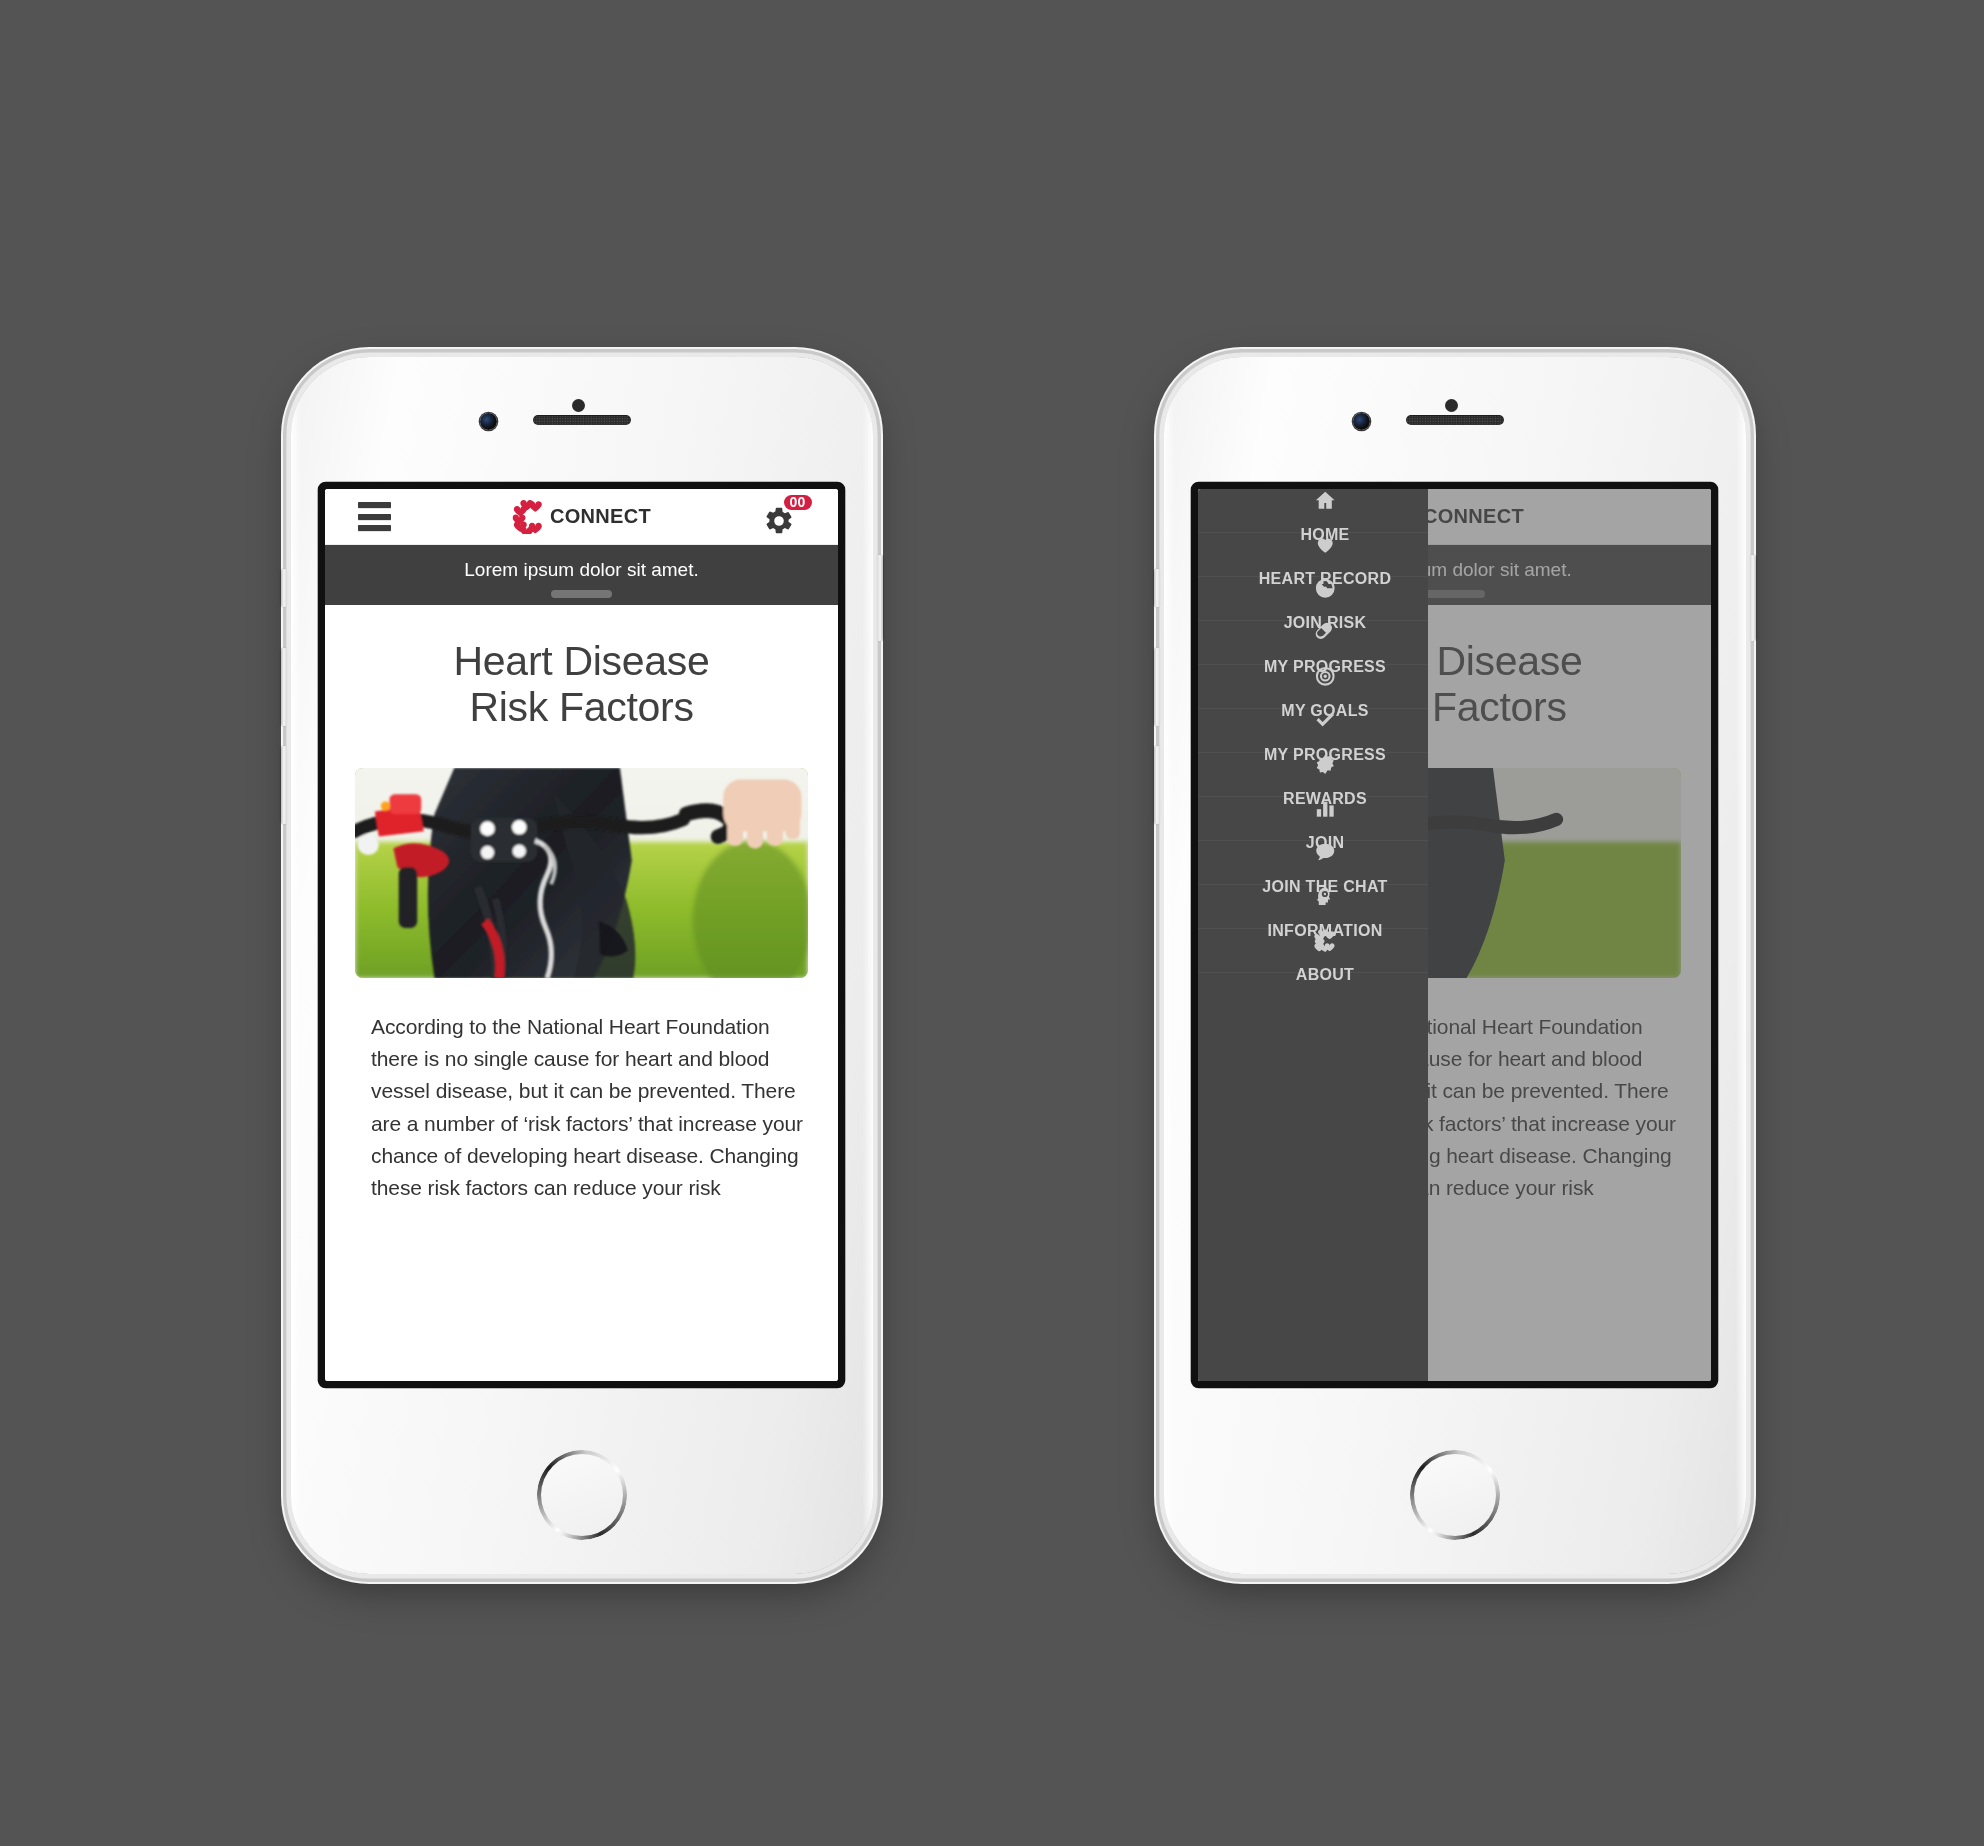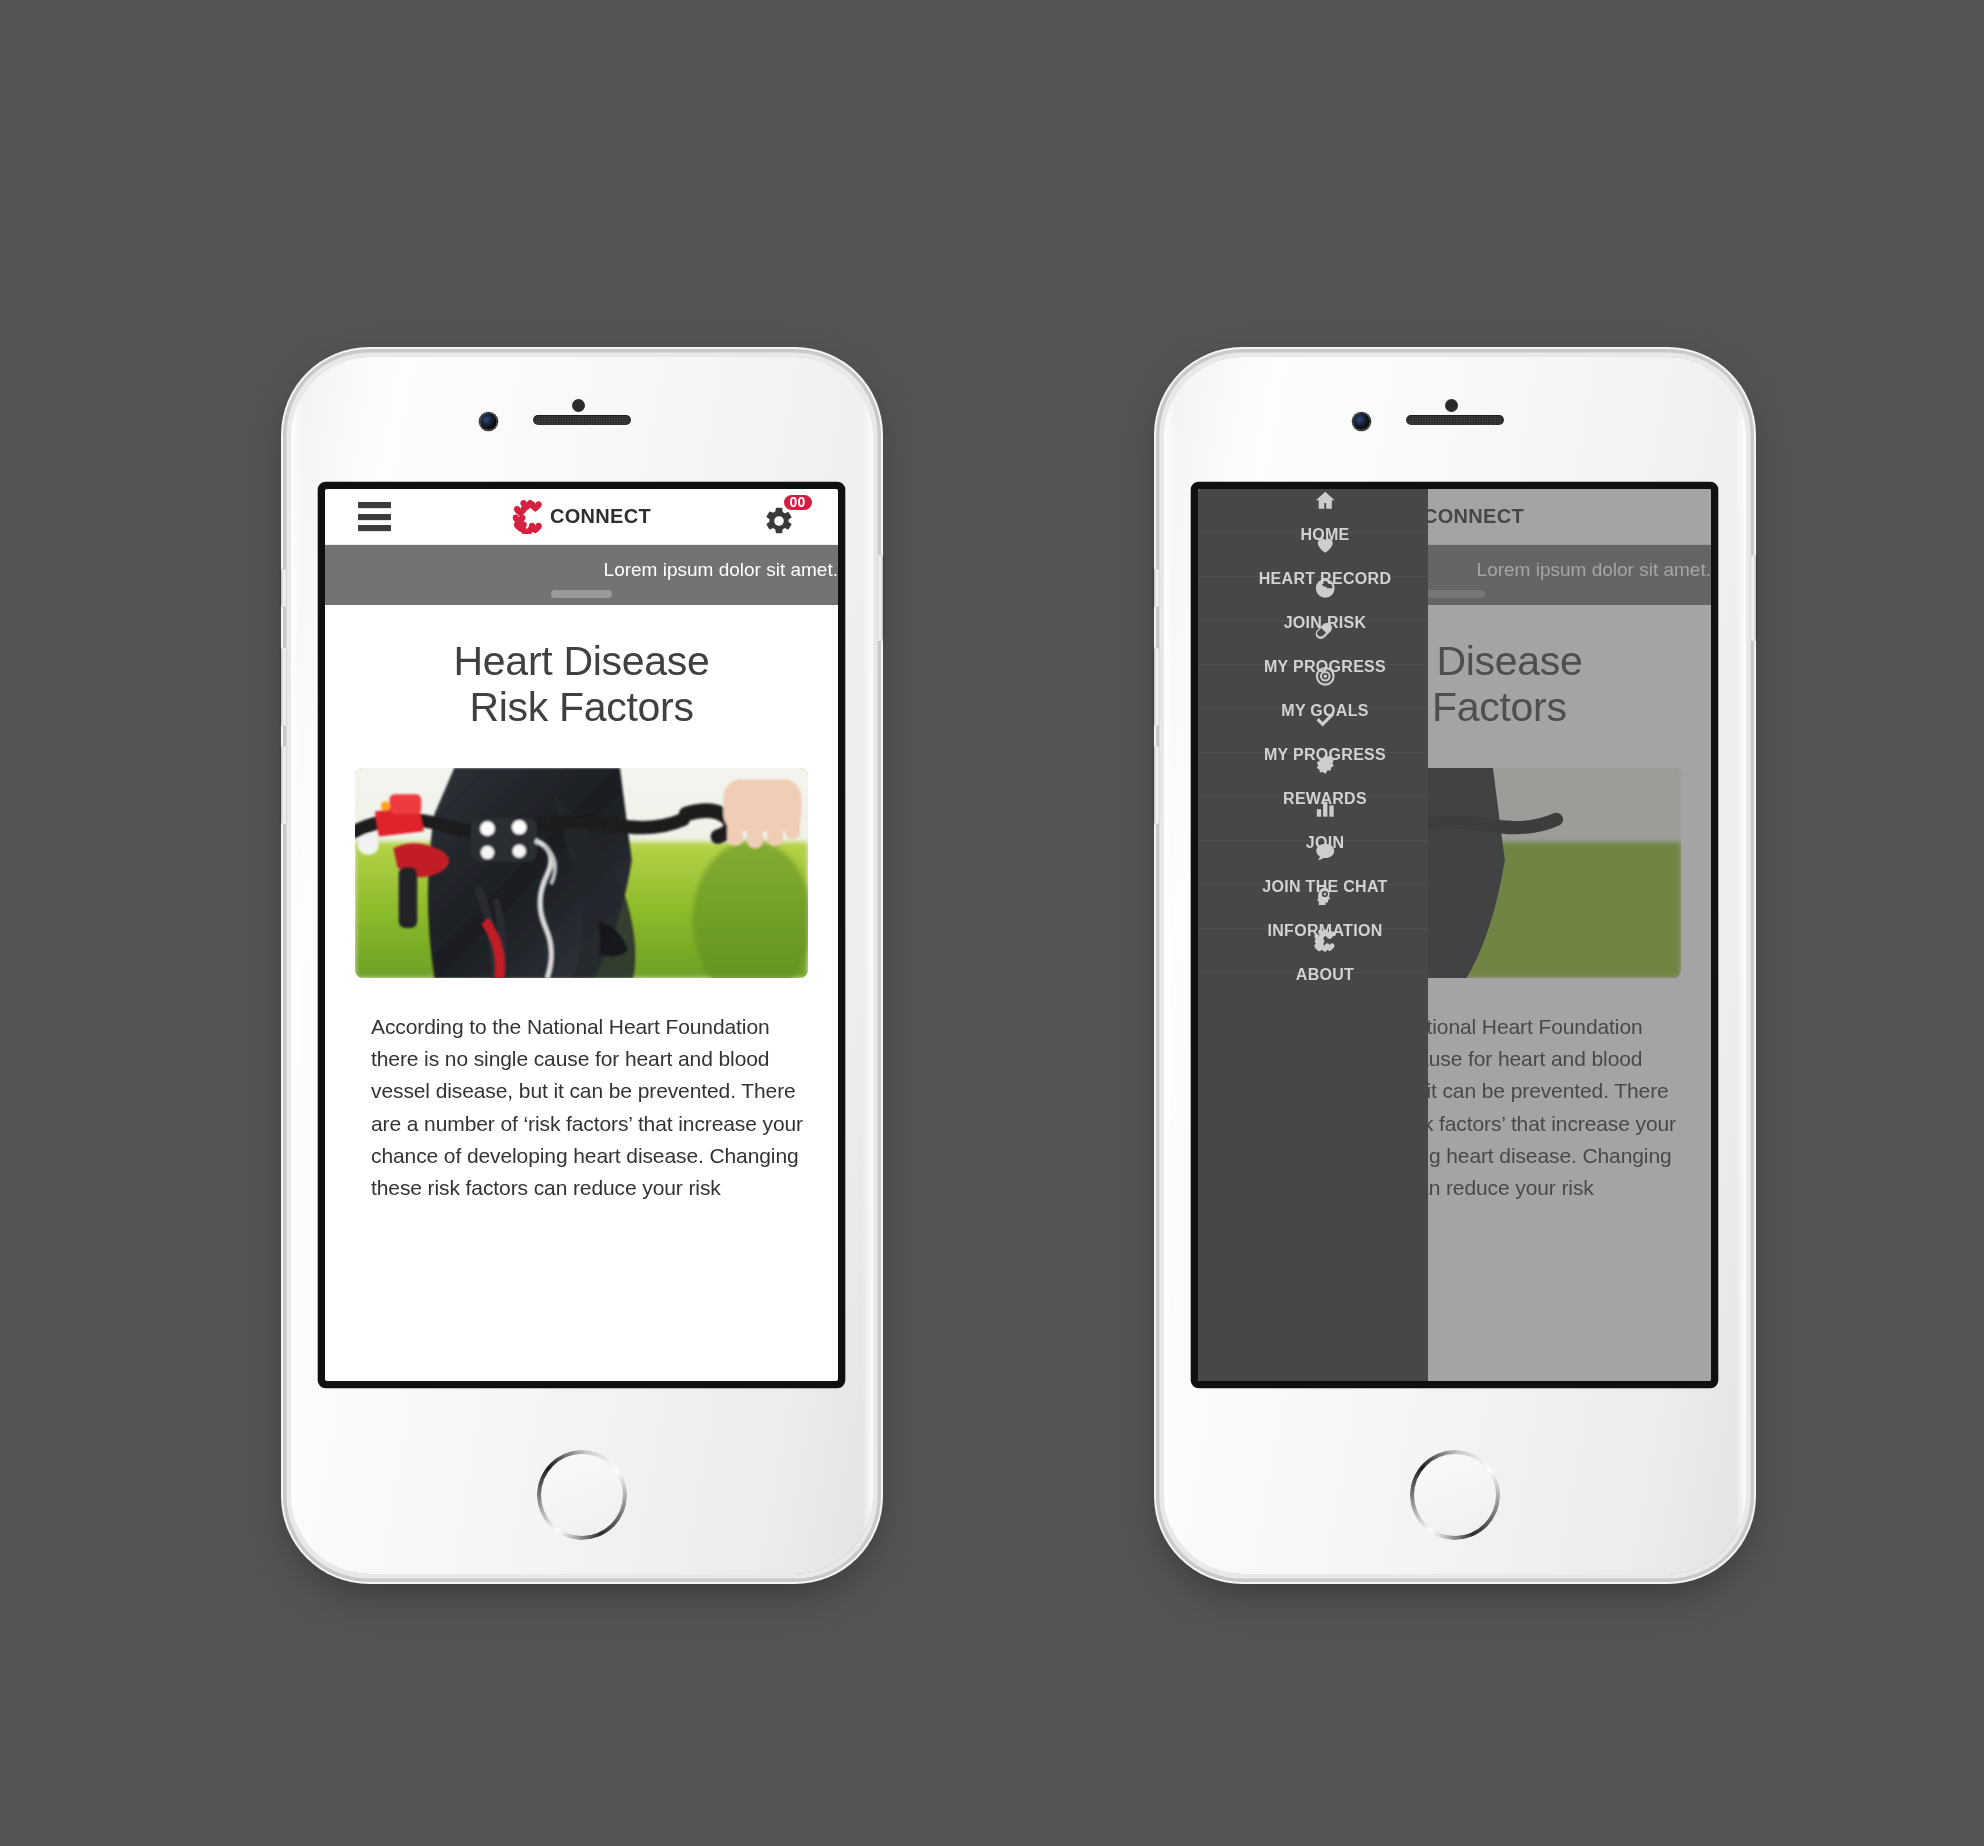--- a/index.html
+++ b/index.html
@@ -129,21 +129,21 @@
     position:absolute; right:-2.6px; top:-1.3px;
     min-width:28px; height:15px; padding:0 4.6px;
     border-radius:10.6px; background:#D51F42;
     color:#fff; font-size:14px; font-weight:bold; letter-spacing:0.3px;
     display:flex; align-items:center; justify-content:center;
     box-shadow:0 0 0 2px #fff;
   }
 
   
   .banner {
-    background:#737373; text-align:right;
+    background:#404040; text-align:center;
     padding:14px 0 6.6px;
   }
   .banner-text { color:#fff; font-size:19px; font-weight:400; }
   .banner-handle {
     width:61px; height:8px; border-radius:4.6px;
     background:rgba(255,255,255,.28);
     margin:9.3px auto 0;
   }
 
   

